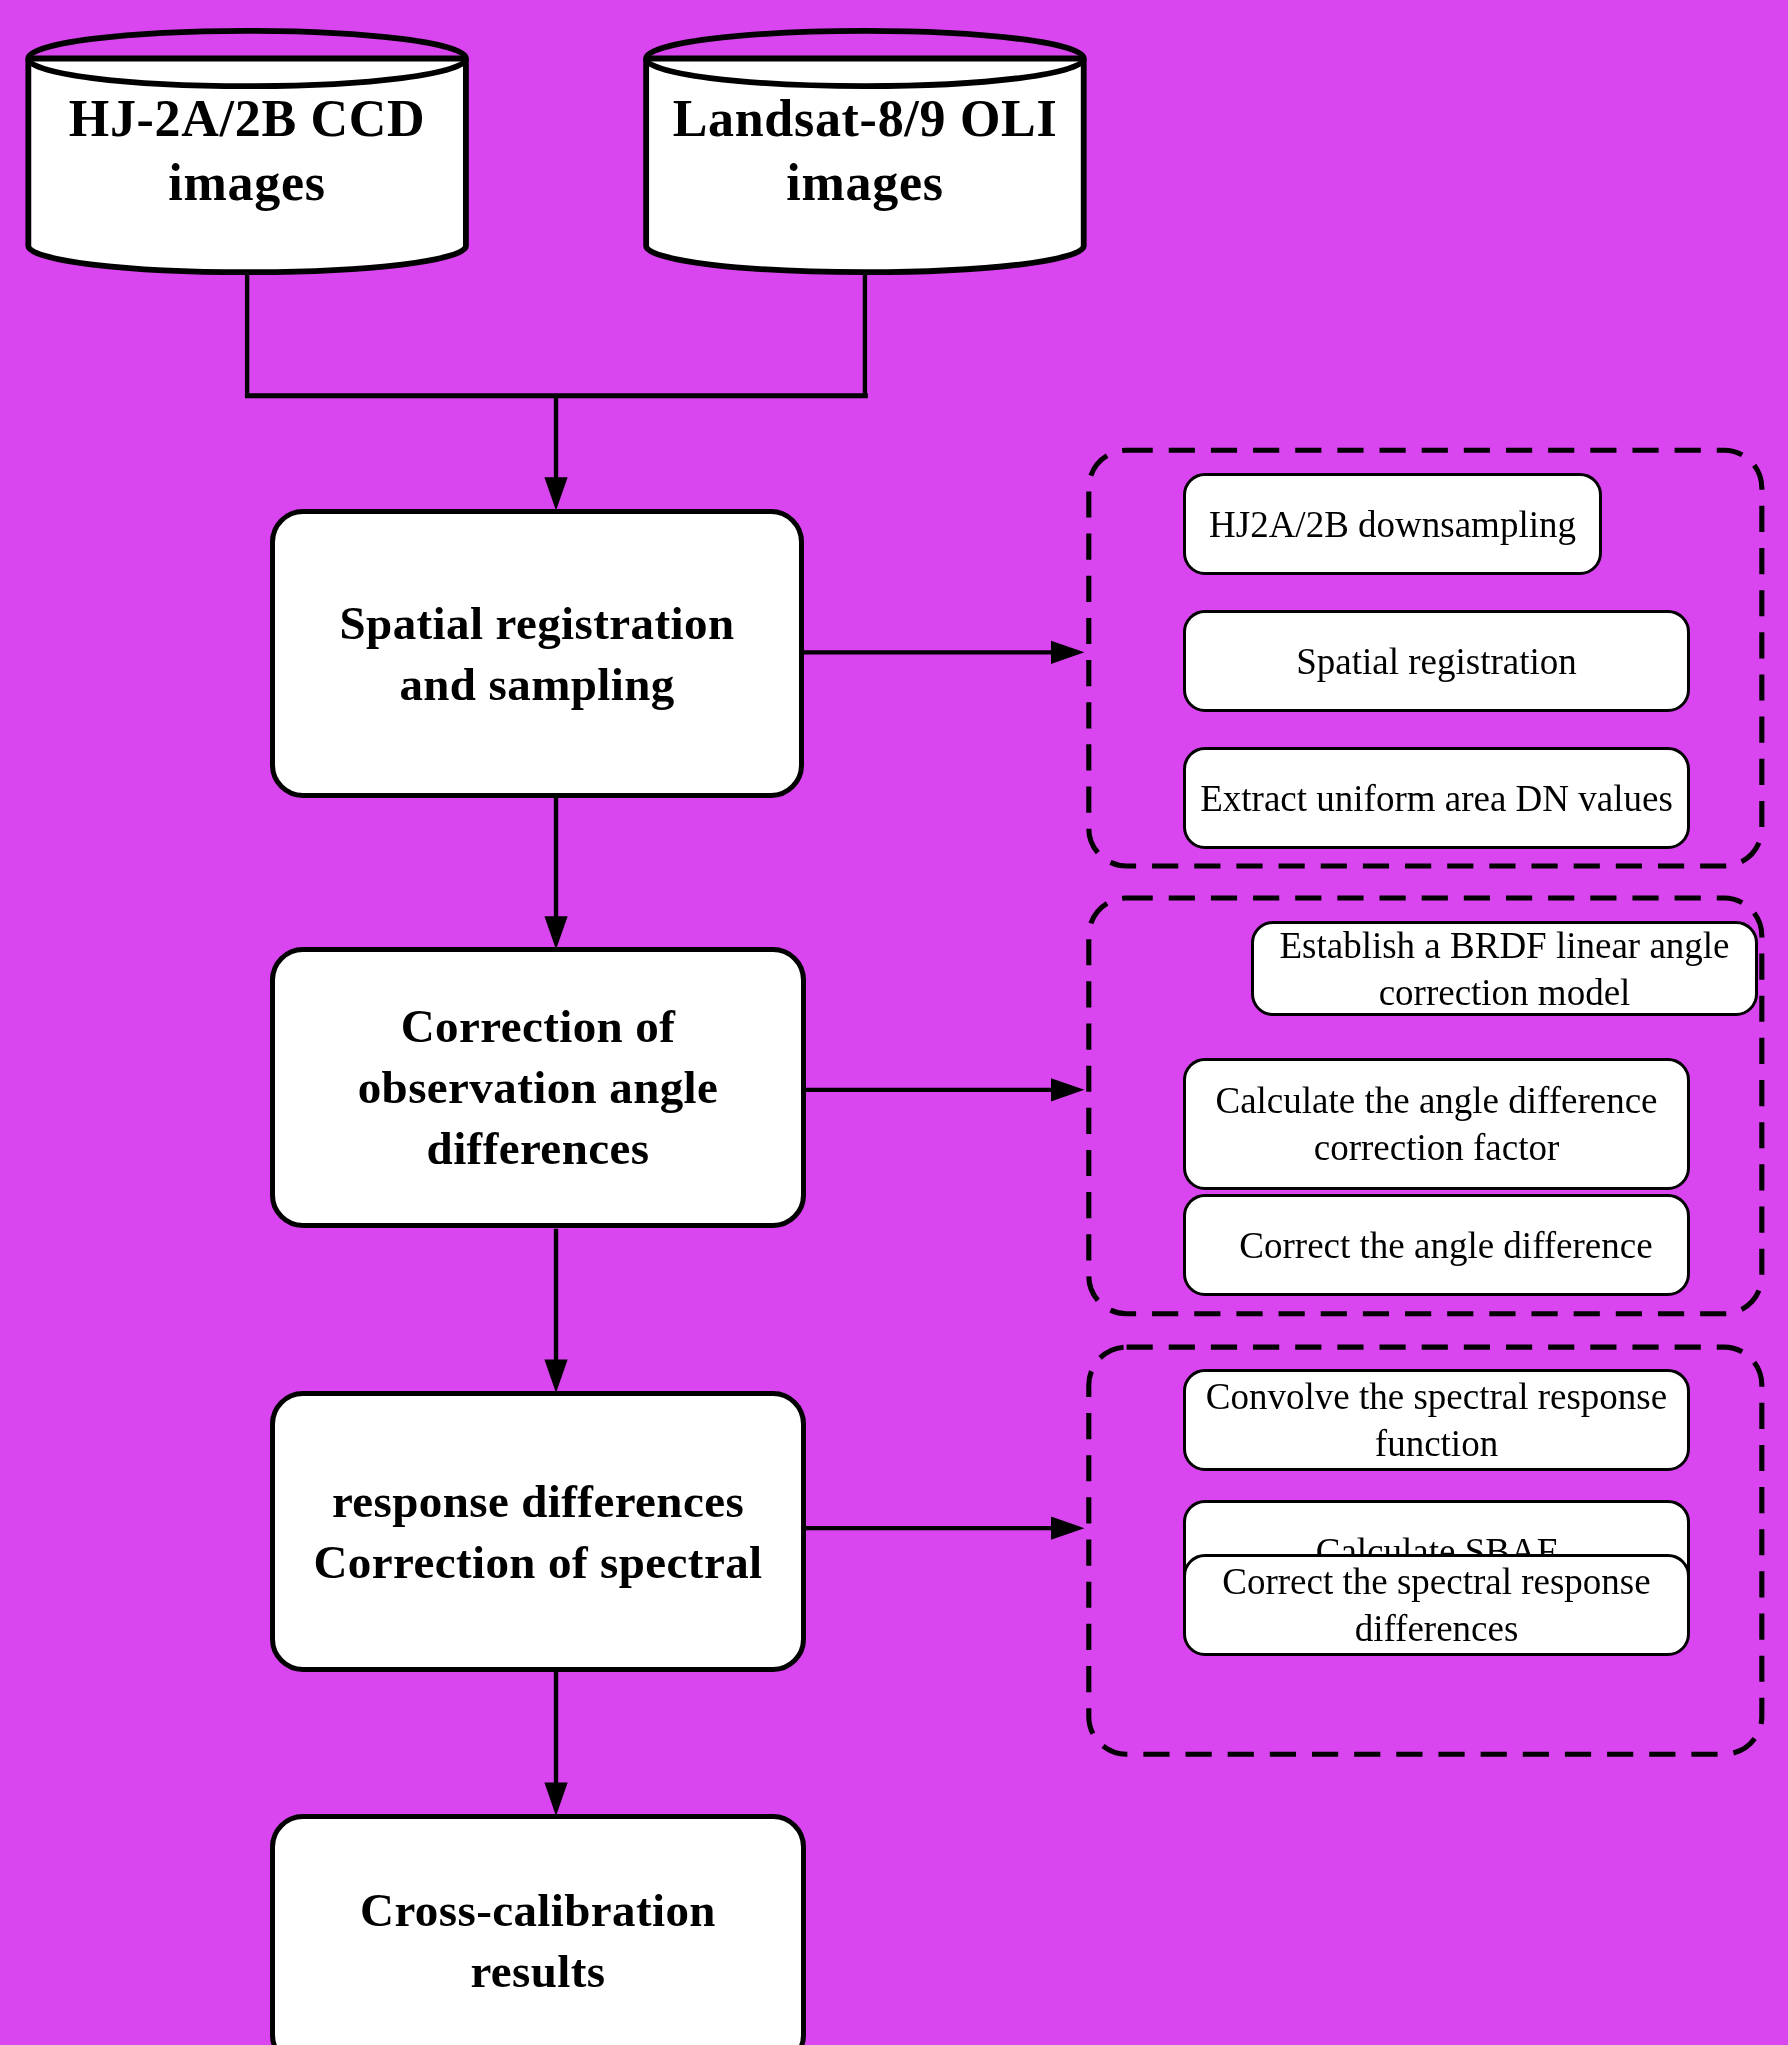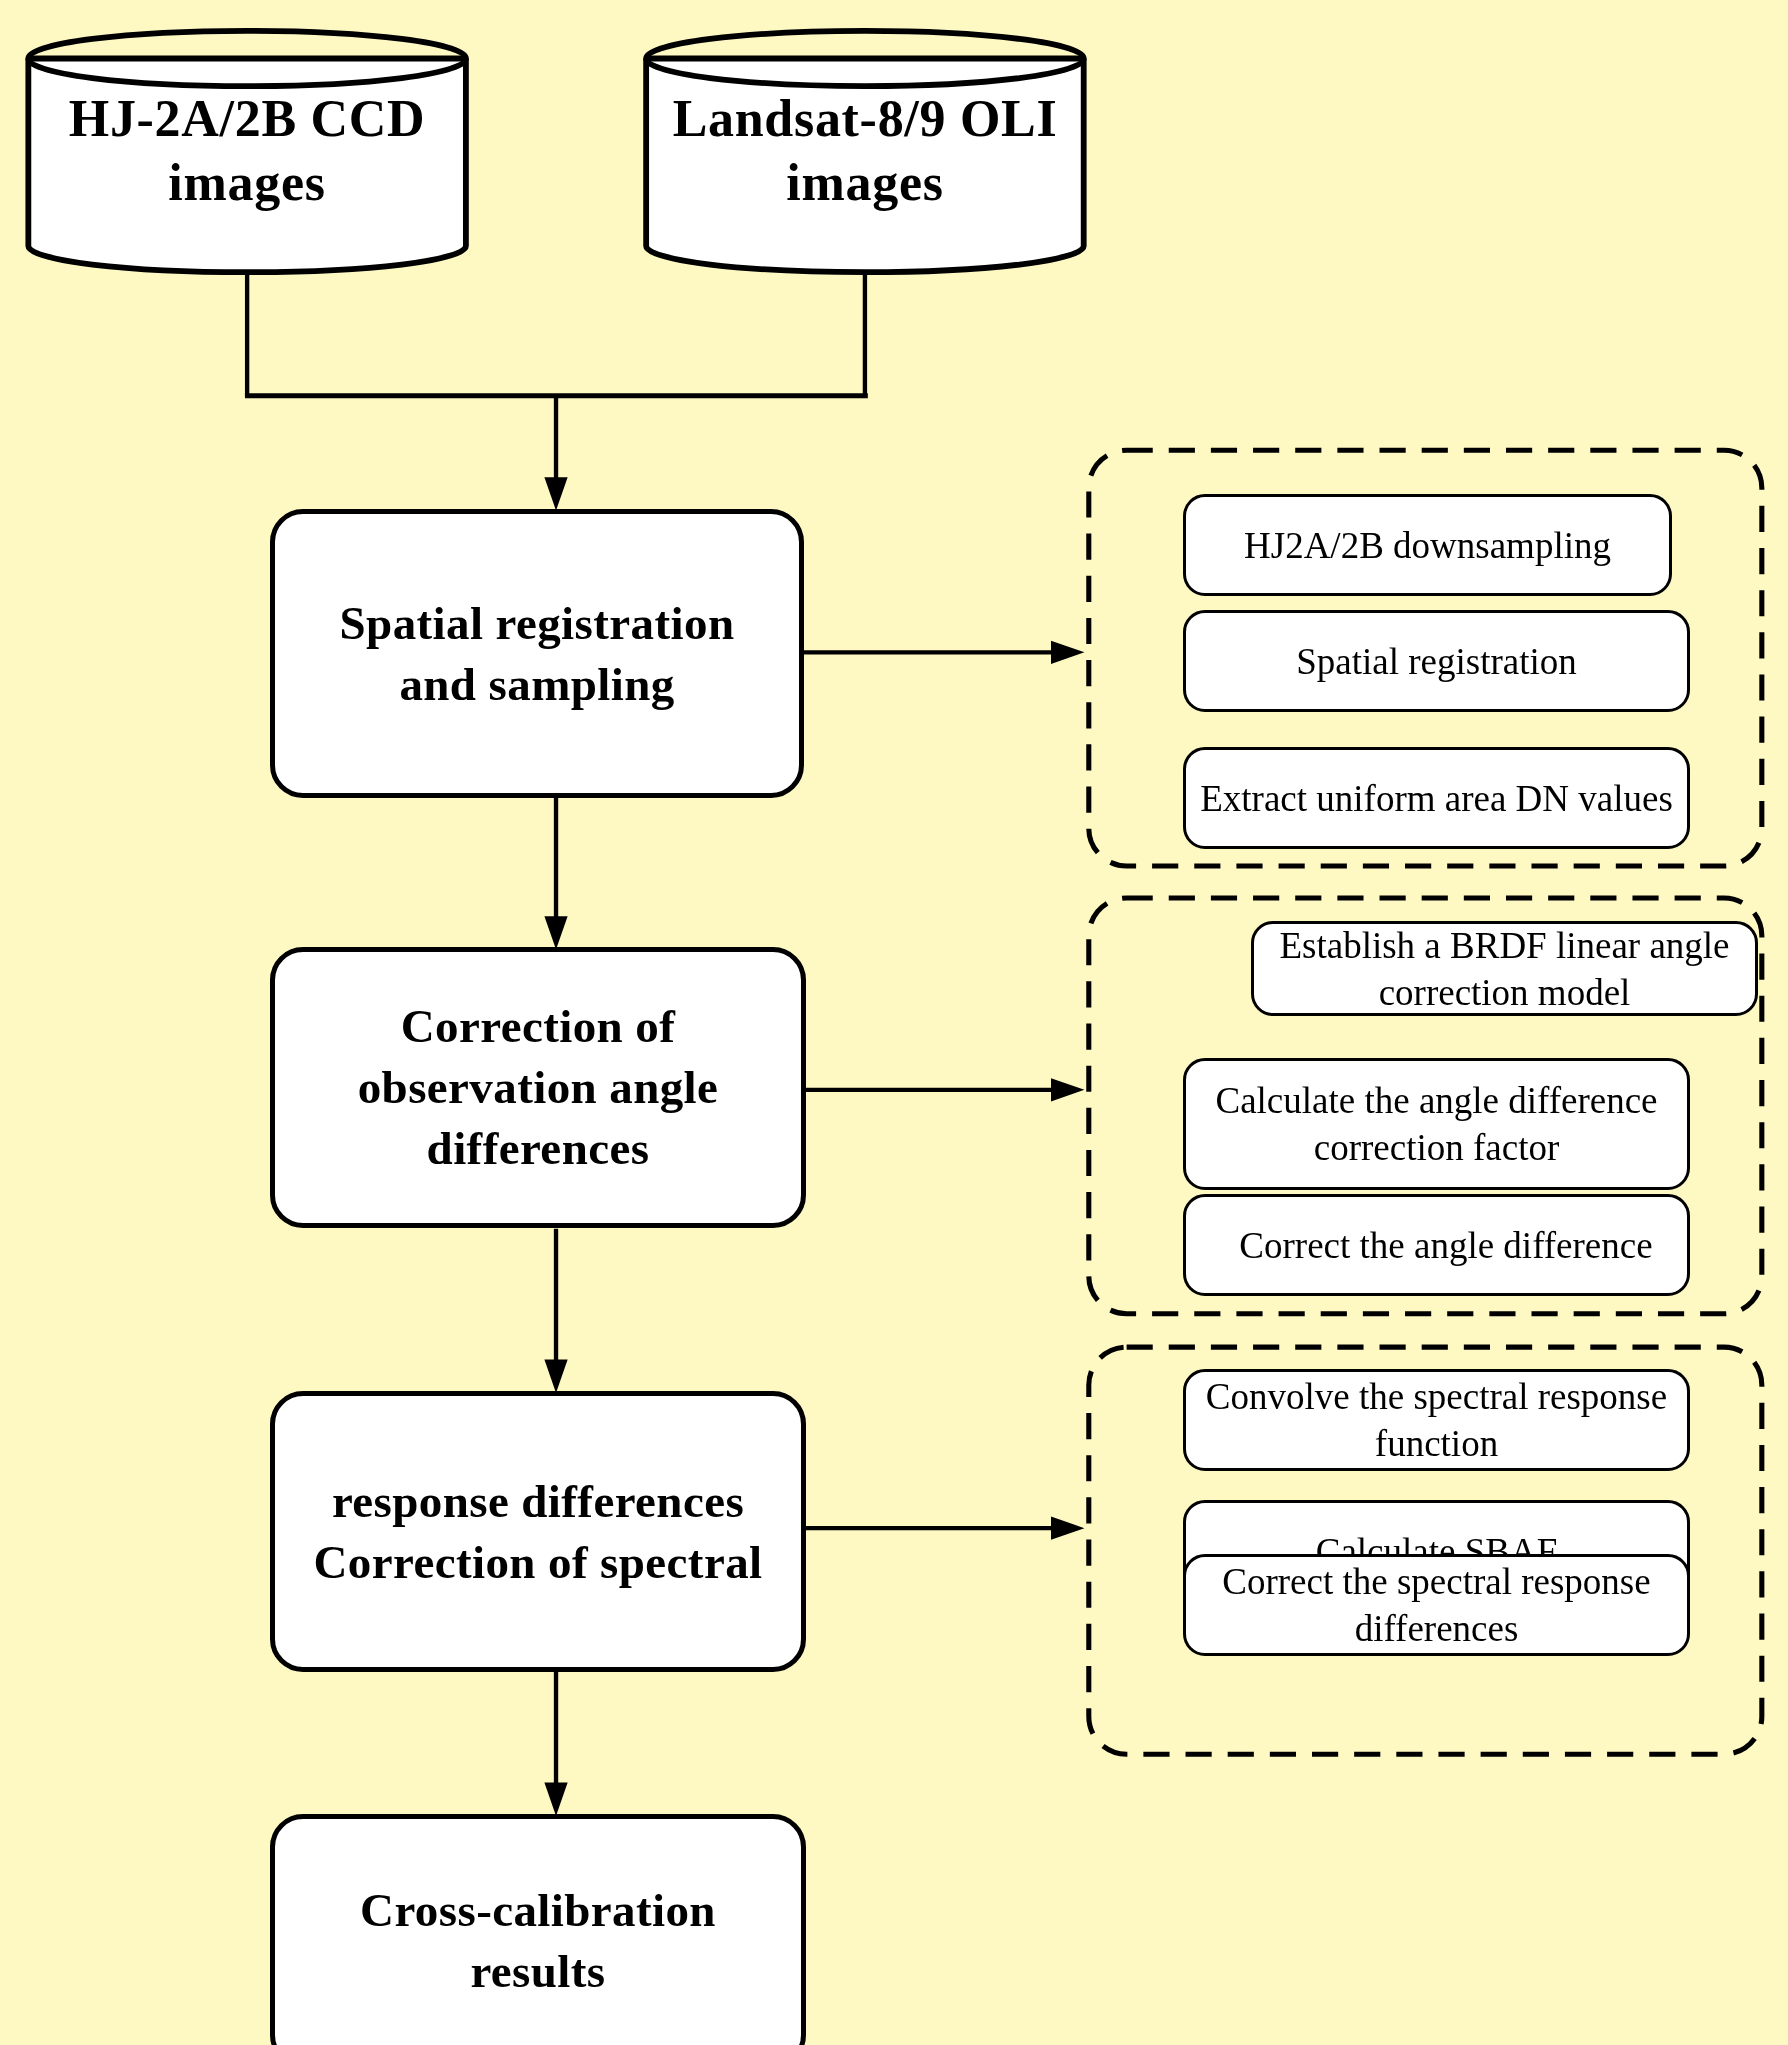--- a/index.html
+++ b/index.html
@@ -1,20 +1,20 @@
 <!DOCTYPE html>
 <html style="font-size:11.6px"><head>
 <meta charset="utf-8">
 <style>
   html, body { margin: 0; padding: 0; background: #ffffff; }
   .stage {
     position: relative;
     width: 1788px;
     height: 2046px;
-    background: #fef9c3;
+    background: #d946ef;
     color: #000000;
     font-family: "Liberation Serif", serif;
     overflow: hidden;
   }
   .layer {
     position: absolute;
     left: 0; top: 0;
     width: 1788px; height: 2046px;
   }
   .cyl-label {
@@ -139,21 +139,21 @@
   <div class="mbox" style="left:270px; top:1391px; width:536px; height:281px;">
     <div class="line">response differences</div>
     <div class="line">Correction of spectral</div>
   </div>
 
   <div class="mbox" style="left:270px; top:1814px; width:536px; height:254px;">
     <div class="line">Cross-calibration</div>
     <div class="line">results</div>
   </div>
 
-  <div class="sbox" style="left:1183px; top:494px; width:489px; height:102px;border-radius:22px;">
+  <div class="sbox" style="left:1183px; top:473px; width:419px; height:102px;border-radius:22px;">
     <div class="line">HJ2A/2B downsampling</div>
   </div>
   <div class="sbox" style="left:1183px; top:610px; width:507px; height:102px;">
     <div class="line">Spatial registration</div>
   </div>
   <div class="sbox" style="left:1183px; top:747px; width:507px; height:102px;">
     <div class="line">Extract uniform area DN values</div>
   </div>
 
   <div class="sbox" style="left:1251px; top:921px; width:507px; height:95px;">

